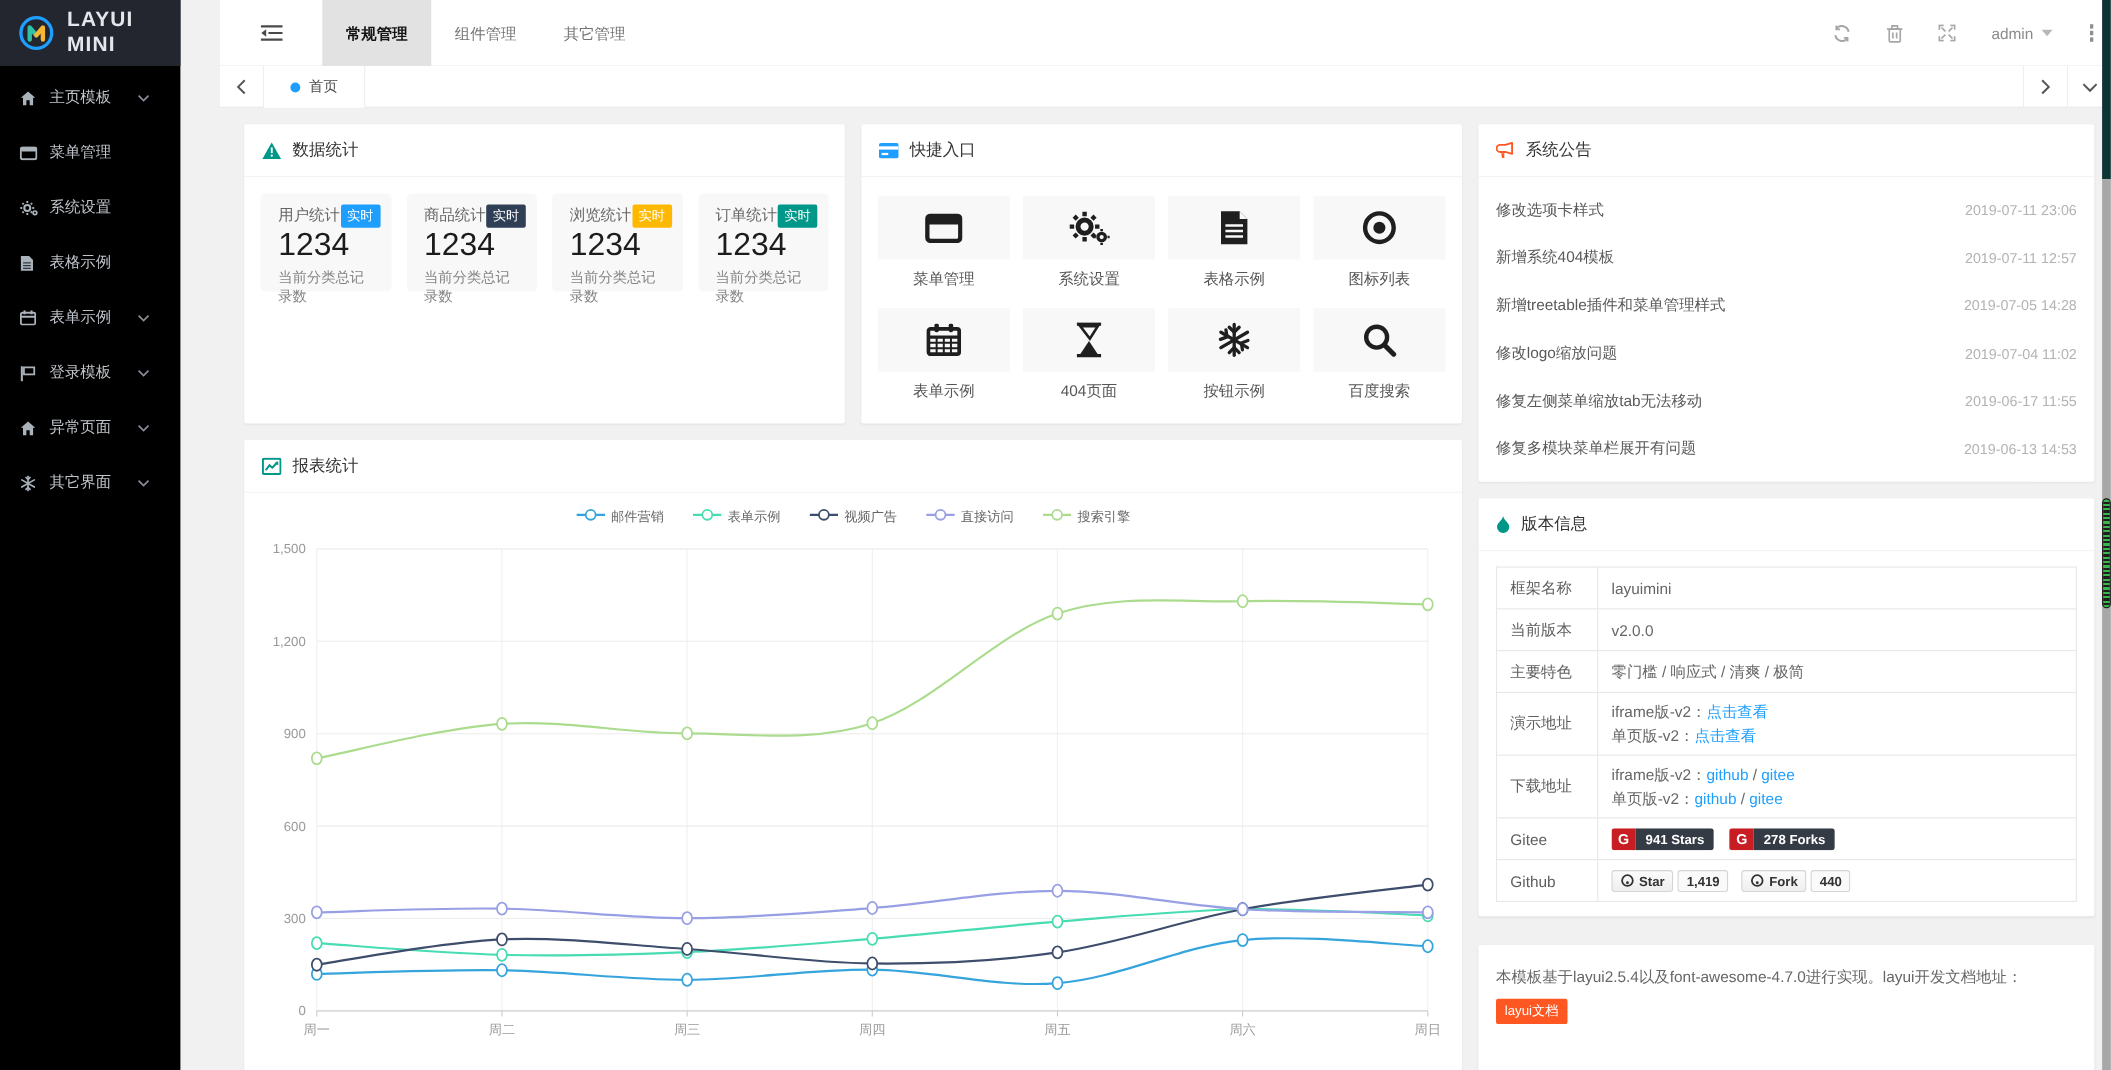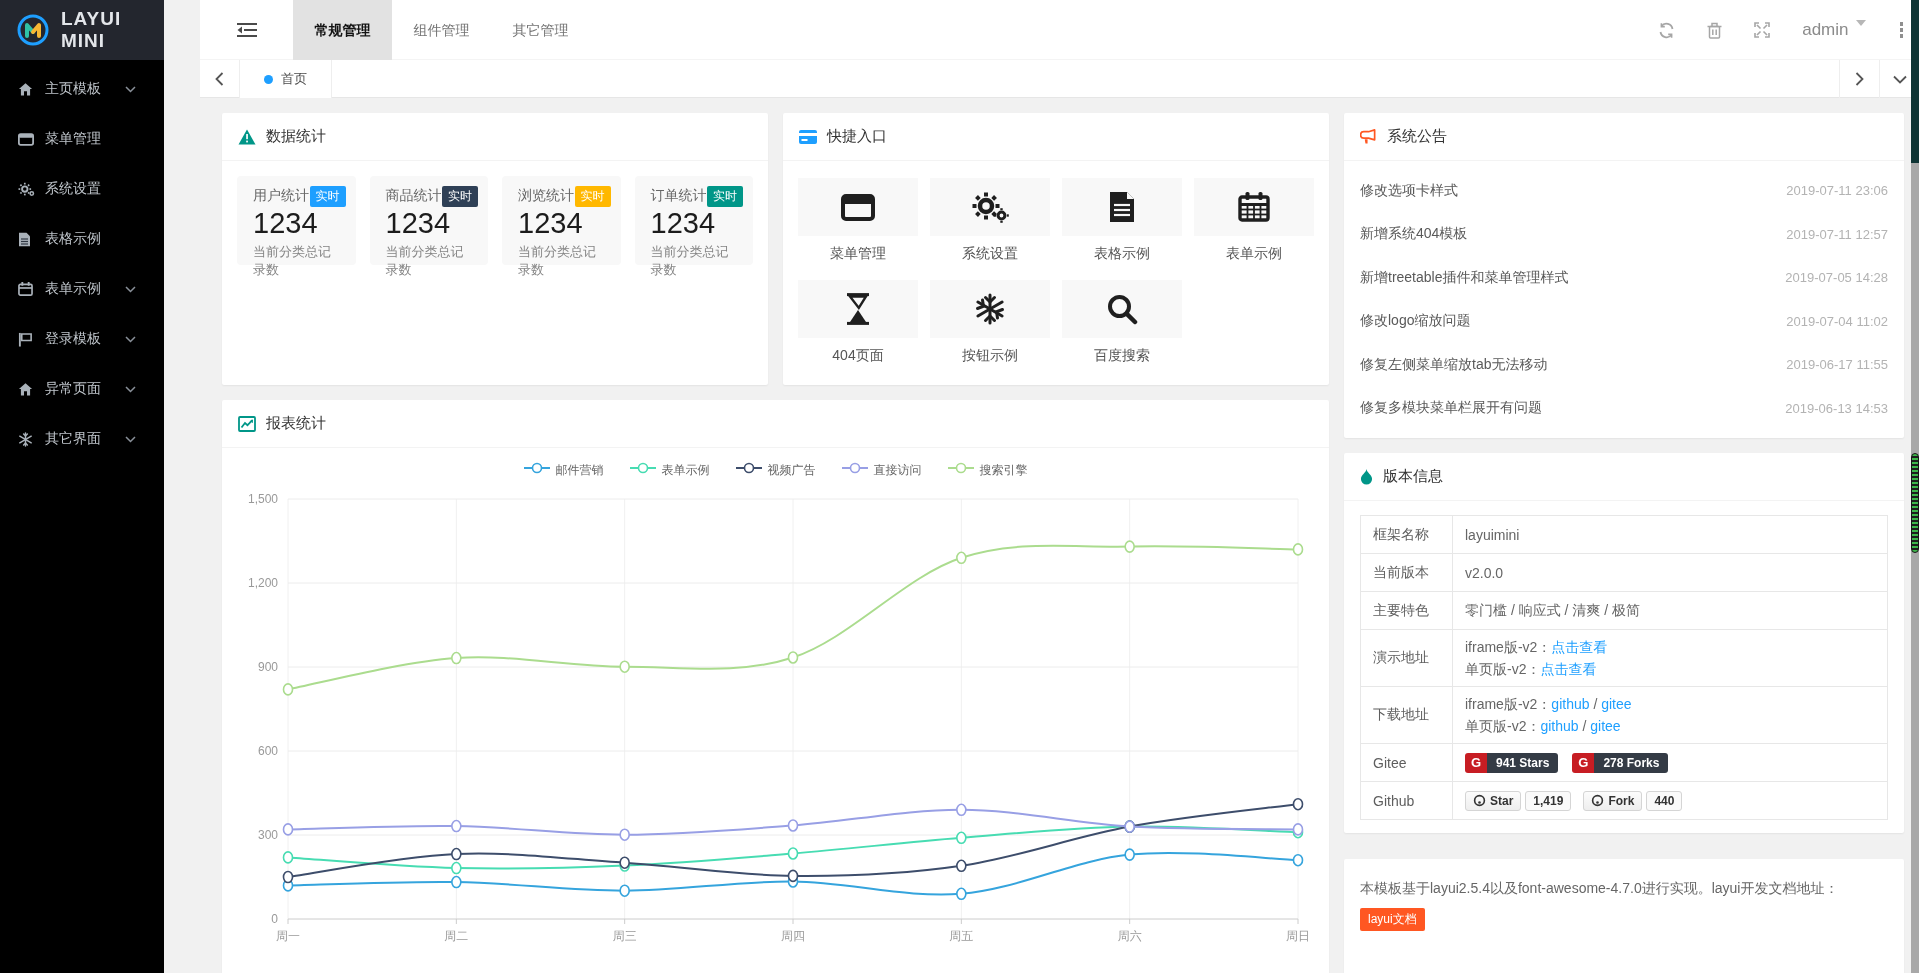--- a/index.html
+++ b/index.html
@@ -18,21 +18,21 @@
   .mi-chev { color:#8a919a; display:flex; }
 
   
   .header { position:absolute; left:200px; top:0; width:1719px; height:60px; background:#fff; border-bottom:1px solid #f4f4f4; }
   .burger { position:absolute; left:0; top:0; width:93px; height:60px; display:flex; align-items:center; justify-content:center; color:#4a4a4a; cursor:pointer; }
   .topnav { position:absolute; left:93px; top:0; height:60px; display:flex; }
   .topnav-tab { width:99px; height:60px; line-height:60px; text-align:center; font-size:14px; color:#737373; cursor:pointer; }
   .topnav-tab.active { background:#e2e2e2; color:#141414; font-weight:bold; }
   .header-right { position:absolute; right:14px; top:0; height:60px; display:flex; align-items:center; gap:32px; }
   .hbtn { color:#a6a6a6; display:flex; align-items:center; cursor:pointer; }
-  .user { display:flex; gap:7px; color:#8b8b8b; font-size:17px; cursor:pointer; }
+  .user { display:flex; align-items:center; gap:7px; color:#8b8b8b; font-size:14px; cursor:pointer; }
   .caret { width:0; height:0; border-left:5px solid transparent; border-right:5px solid transparent; border-top:6px solid #b7b7b7; }
   .vdots { display:flex; flex-direction:column; gap:2.5px; cursor:pointer; padding:4px 2px; }
   .vdots i { width:3.5px; height:3.5px; background:#8f8f8f; display:block; }
 
   
   .tabbar { position:absolute; left:200px; top:60px; width:1719px; height:38px; background:#fff; border-bottom:1px solid #e6e6e6; }
   .tb-btn { position:absolute; top:0; width:40px; height:38px; display:flex; align-items:center; justify-content:center; color:#555; cursor:pointer; }
   .tb-prev { left:0; border-right:1px solid #eee; }
   .tb-next { right:40px; border-left:1px solid #eee; }
   .tb-down { right:0; border-left:1px solid #eee; }
@@ -433,20 +433,29 @@
                     <path d="M1 1 H18 L25 8 V31 H1Z" fill="currentColor"></path>
                     <path d="M18 1 L25 8 H18Z" fill="#f8f8f8"></path>
                     <g stroke="#f8f8f8" stroke-width="2.2">
                       <line x1="5" y1="14" x2="21" y2="14"></line>
                       <line x1="5" y1="19" x2="21" y2="19"></line>
                       <line x1="5" y1="24" x2="21" y2="24"></line>
                     </g>
                   </svg>
               </div>
               <div class="short-label">表格示例</div>
+            </div>
+            <div class="short-item">
+              <div class="short-iconbox">
+                <svg width="32" height="32" viewBox="0 0 32 32">
+                    <circle cx="16" cy="16" r="13" fill="none" stroke="currentColor" stroke-width="4"></circle>
+                    <circle cx="16" cy="16" r="5.5" fill="currentColor"></circle>
+                  </svg>
+              </div>
+              <div class="short-label">图标列表</div>
             </div>
             <div class="short-item">
               <div class="short-iconbox">
                 <svg width="32" height="30" viewBox="0 0 32 30">
                     <rect x="2" y="5" width="28" height="23" rx="2" fill="none" stroke="currentColor" stroke-width="3.4"></rect>
                     <line x1="2" y1="12.5" x2="30" y2="12.5" stroke="currentColor" stroke-width="3"></line>
                     <rect x="7.5" y="0" width="4" height="8" rx="1.6" fill="currentColor"></rect>
                     <rect x="20.5" y="0" width="4" height="8" rx="1.6" fill="currentColor"></rect>
                     <g stroke="currentColor" stroke-width="1.8">
                       <line x1="9.5" y1="12.5" x2="9.5" y2="28"></line>

